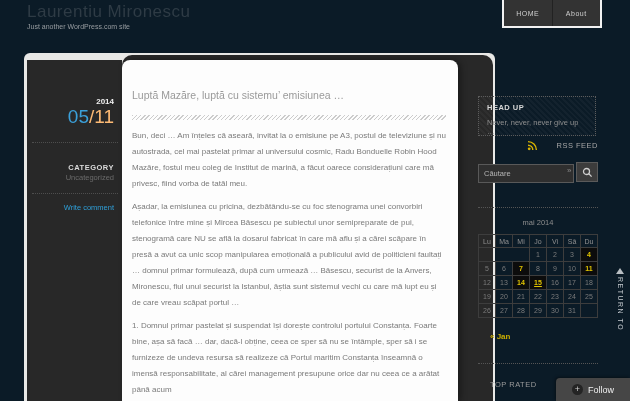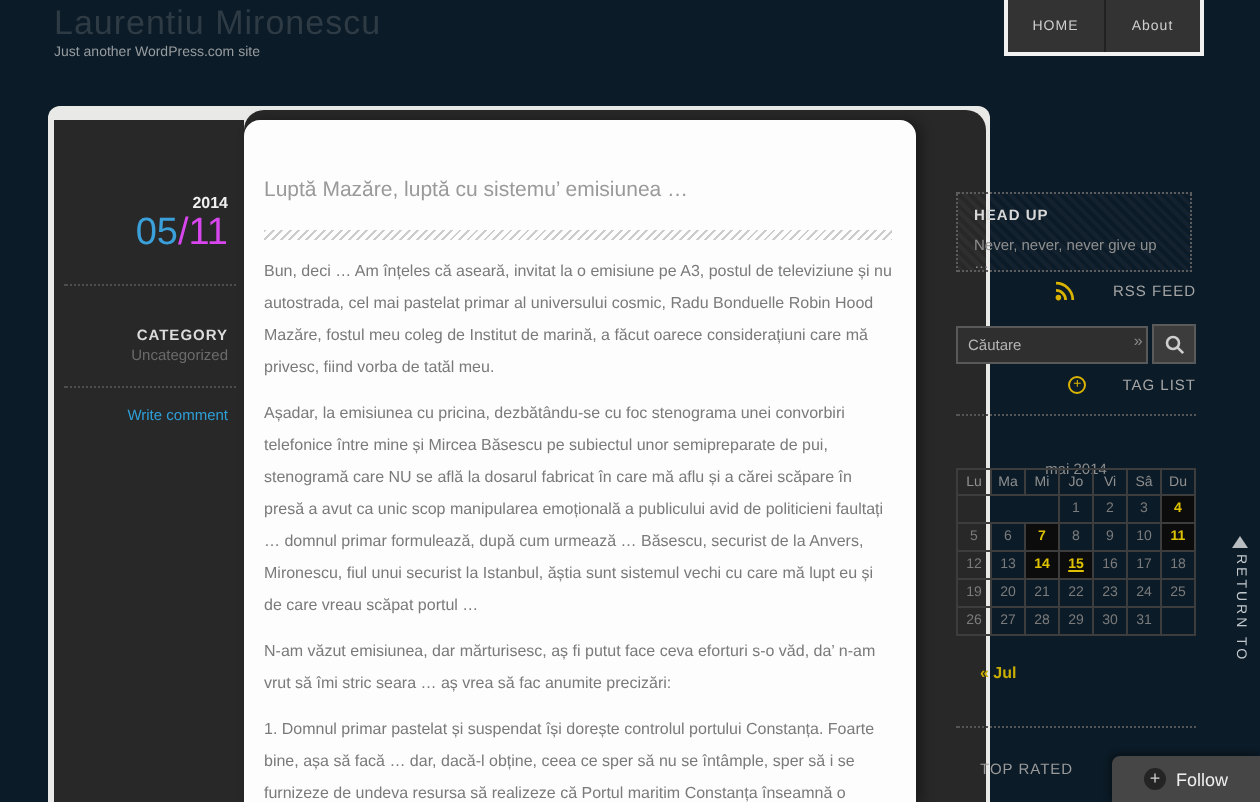--- a/index.html
+++ b/index.html
@@ -26,21 +26,21 @@
   .post-card { position:absolute; left:98px; top:7px; width:336px; bottom:0;
                background:#fdfdfd; border-radius:8px 8px 0 0;
                box-shadow:3px 0 6px rgba(0,0,0,0.35); overflow:hidden; }
   .right-sidebar { position:absolute; left:454px; width:120px; top:0; bottom:0; }
 
   
   .ls-block { position:absolute; left:0; right:8px; text-align:right; }
   .ls-year { top:37px; font-size:8px; font-weight:bold; color:#f0f0f0; }
   .ls-date { top:46px; font-size:19px; }
   .ls-date .m { color:#3ba0d9; }
-  .ls-date .d { color:#d946ef;margin-top:32px; }
+  .ls-date .d { color:#fdba74;margin-top:32px; }
   .ls-sep { position:absolute; left:5px; right:4px; border-top:1px dotted #4e4e4e; }
   .ls-cat-label { top:103px; font-size:7.5px; font-weight:bold; color:#dcdcdc; letter-spacing:0.5px; }
   .ls-cat-value { top:113px; font-size:7.5px; color:#6b6b6b; }
   .ls-comment { top:143px; font-size:7.5px; font-weight:normal; color:#2f9fd8; cursor:pointer; }
 
   
   .post-inner { padding:29px 12px 0 10px; }
   .post-title { font-size:10.5px; font-weight:normal; color:#9a9a9a; margin-bottom:14px; }
   .hatch { height:5px; margin-bottom:8px;
            background:repeating-linear-gradient(135deg,#cccccc 0,#cccccc 1px,transparent 1px,transparent 3px); }
@@ -63,21 +63,21 @@
               font-family:"Liberation Sans", sans-serif; }
   .rs-arrow { position:absolute; right:3px; top:4px; font-size:8px; color:#8a8a8a; }
   .rs-search-btn { width:22px; height:20px; margin-left:2px; background:#3c3c3c;
                    border:1px solid #5a5a5a; display:flex; align-items:center;
                    justify-content:center; cursor:pointer; }
   .rs-tags { top:135px; }
   .tag-circle { width:9px; height:9px; border:1px solid #d9b300; border-radius:50%;
                 color:#d9b300; font-size:7px; line-height:7px; text-align:center; }
   .rs-sep { position:absolute; left:0; right:0; border-top:1px dotted #555; }
   .cal-title { position:absolute; left:0; right:0; top:165px; text-align:center;
-               font-size:7.5px; color:#8d8d8d;margin-top:12px; }
+               font-size:7.5px; color:#8d8d8d; }
   .cal-table { position:absolute; left:0; top:181px; width:120px; border-collapse:collapse; }
   .cal-table th, .cal-table td { border:1px solid #3d3d3d; width:17px; height:14px;
                text-align:center; font-size:7px; color:#7b7b7b; }
   .cal-table th { color:#909090; font-weight:normal; height:13px; }
   .cal-table td.hl { background:#0c0c0c; color:#e0c300; font-weight:bold; cursor:pointer; }
   .cal-table td.linked { text-decoration:underline; }
   .cal-prev { position:absolute; left:12px; top:279px; font-size:8px; font-weight:bold;
               color:#c9ad00; cursor:pointer; }
   .rs-sep2 { top:310px; }
   .rs-toprated { position:absolute; left:12px; top:327px; font-size:7.5px; color:#9a9a9a;
@@ -125,21 +125,20 @@
       <div class="ls-block ls-comment">Write comment</div>
     </aside>
 
     <article class="post-card">
       <div class="post-inner">
         <h2 class="post-title">Luptă Mazăre, luptă cu sistemu’ emisiunea …</h2>
         <div class="hatch"></div>
         <div class="post-body">
           <p>Bun, deci … Am înțeles că aseară, invitat la o emisiune pe A3, postul de televiziune și nu autostrada, cel mai pastelat primar al universului cosmic, Radu Bonduelle Robin Hood Mazăre, fostul meu coleg de Institut de marină, a făcut oarece considerațiuni care mă privesc, fiind vorba de tatăl meu.</p>
           <p>Așadar, la emisiunea cu pricina, dezbătându-se cu foc stenograma unei convorbiri telefonice între mine și Mircea Băsescu pe subiectul unor semipreparate de pui, stenogramă care NU se află la dosarul fabricat în care mă aflu și a cărei scăpare în presă a avut ca unic scop manipularea emoțională a publicului avid de politicieni faultați … domnul primar formulează, după cum urmează … Băsescu, securist de la Anvers, Mironescu, fiul unui securist la Istanbul, ăștia sunt sistemul vechi cu care mă lupt eu și de care vreau scăpat portul …</p>
-          <p>N-am văzut emisiunea, dar mărturisesc, aș fi putut face ceva eforturi s-o văd, da’ n-am vrut să îmi stric seara … aș vrea să fac anumite precizări:</p>
           <p>1. Domnul primar pastelat și suspendat își dorește controlul portului Constanța. Foarte bine, așa să facă … dar, dacă-l obține, ceea ce sper să nu se întâmple, sper să i se furnizeze de undeva resursa să realizeze că Portul maritim Constanța înseamnă o imensă responsabilitate, al cărei management presupune orice dar nu ceea ce a arătat până acum</p>
         </div>
       </div>
     </article>
 
     <aside class="right-sidebar">
 
       <div class="rs-headup">
         <div class="rs-headup-title">HEAD UP</div>
         <div class="rs-headup-text">Never, never, never give up …</div>
@@ -160,24 +159,20 @@
           <span class="rs-arrow">»</span>
         </div>
         <div class="rs-search-btn">
           <svg width="11" height="11" viewBox="0 0 11 11">
             <circle cx="4.5" cy="4.5" r="3" stroke="#cfcfcf" stroke-width="1.3" fill="none"></circle>
             <line x1="6.8" y1="6.8" x2="9.6" y2="9.6" stroke="#cfcfcf" stroke-width="1.3"></line>
           </svg>
         </div>
       </div>
 
-      <div class="rs-row rs-tags">
-        <span class="tag-circle">+</span>
-        <span class="rs-label">TAG LIST</span>
-      </div>
 
       <div class="rs-sep" style="top:154px"></div>
 
       <div class="cal-title">mai 2014</div>
       <table class="cal-table">
         <thead>
             <tr>
               <th>Lu</th>
               <th>Ma</th>
               <th>Mi</th>
@@ -226,21 +221,21 @@
               <td>26</td>
               <td>27</td>
               <td>28</td>
               <td>29</td>
               <td>30</td>
               <td>31</td>
               <td colspan="1"></td>
             </tr>
           </tbody>
       </table>
-      <div class="cal-prev">« Jul</div>
+      <div class="cal-prev">« Jan</div>
 
       <div class="rs-sep rs-sep2"></div>
       <div class="rs-toprated">TOP RATED</div>
     </aside>
   </div>
 
   <div class="ribbon">
     <div class="ribbon-tri"></div>
     <div class="ribbon-text">RETURN TO</div>
   </div>

